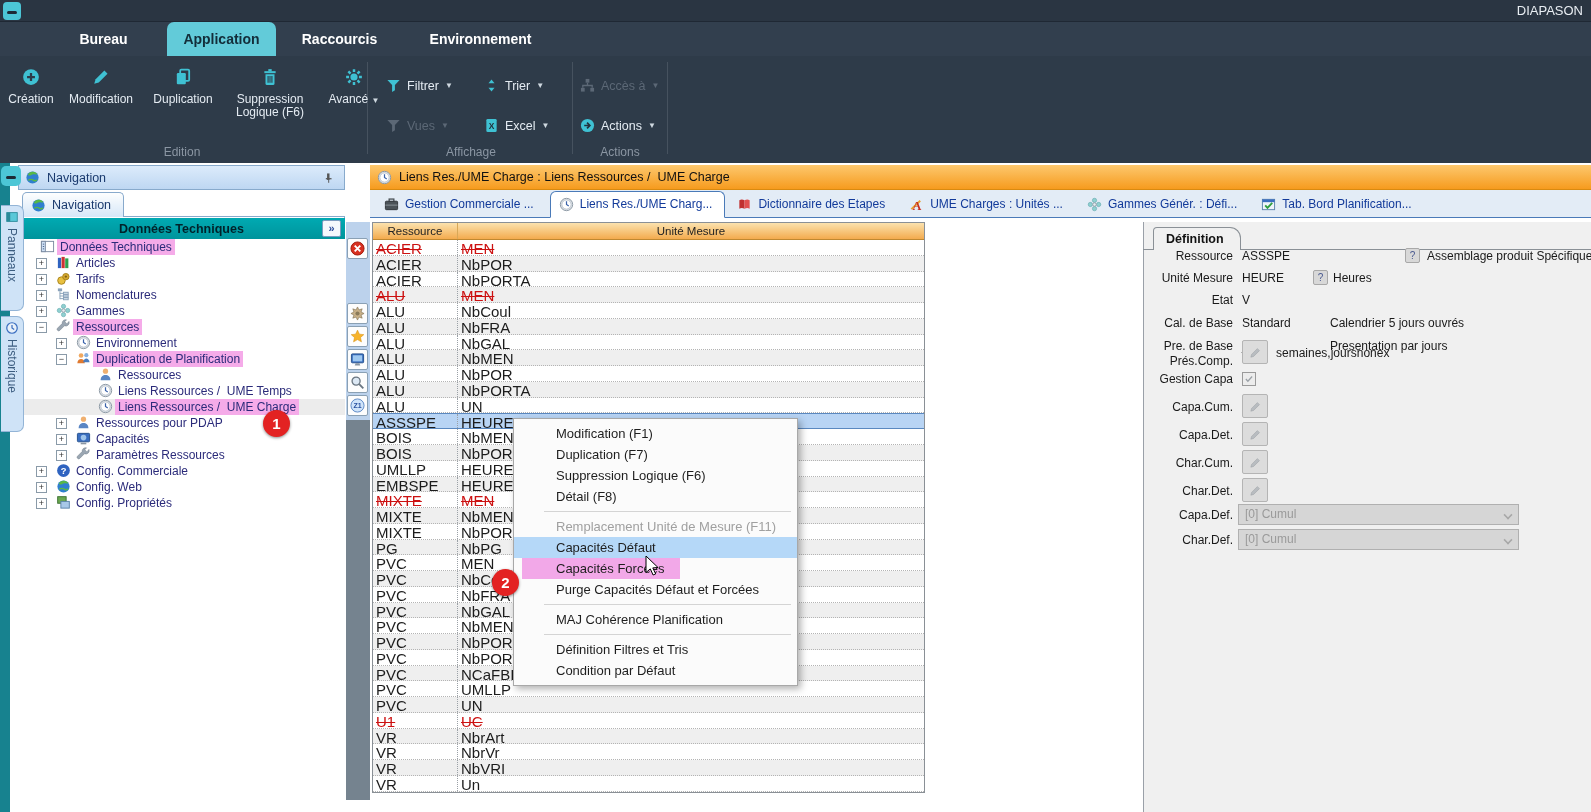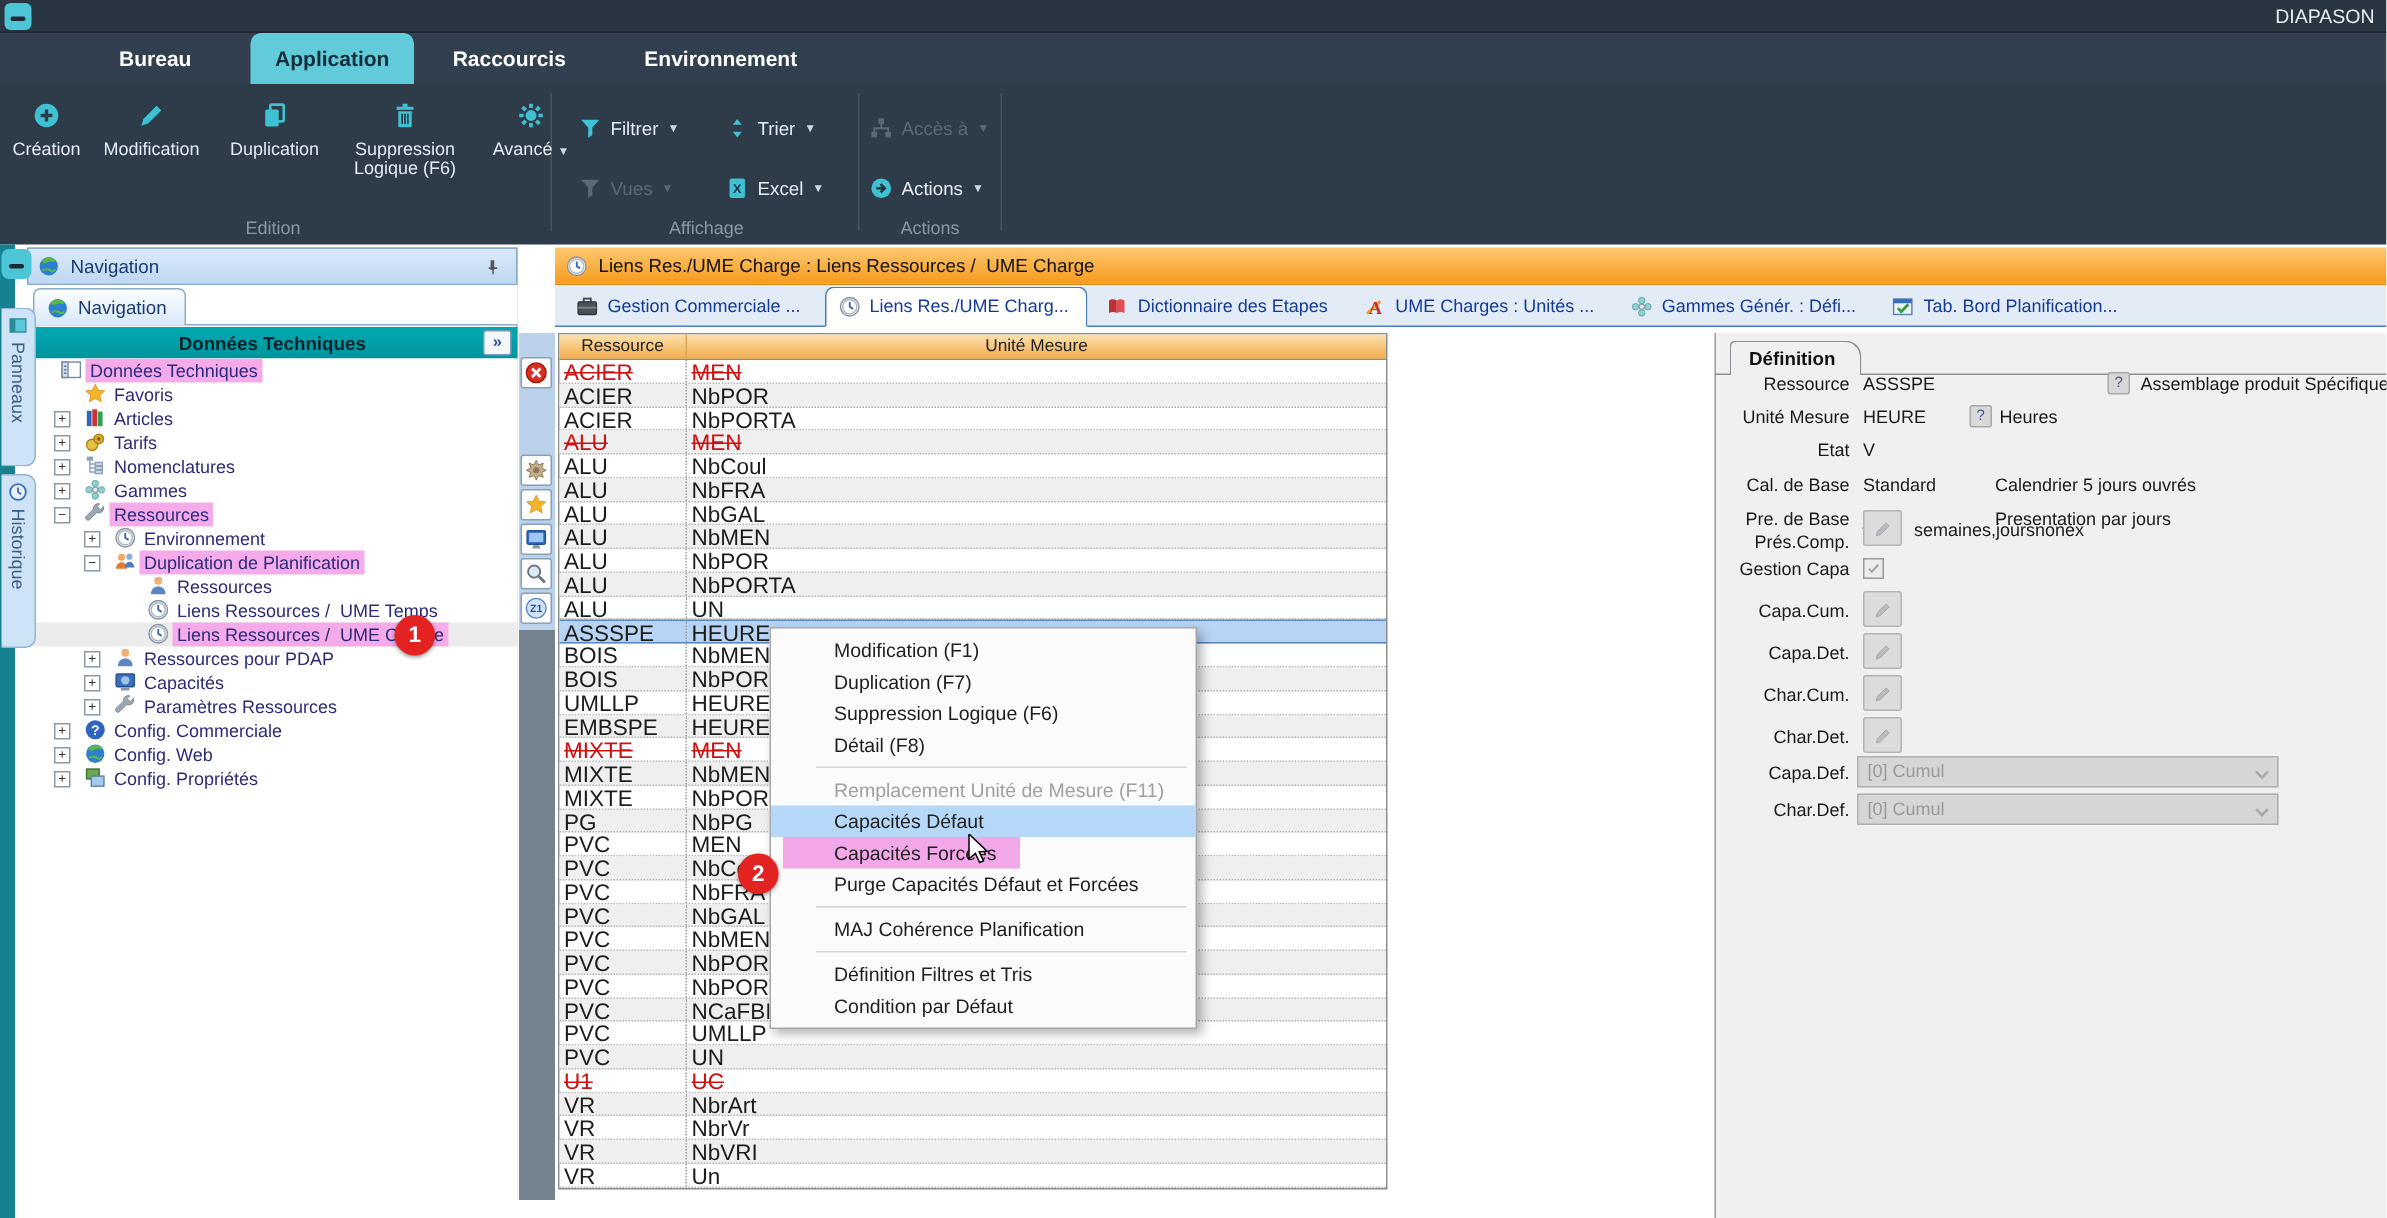--- a/index.html
+++ b/index.html
@@ -295,23 +295,20 @@
   <div class="tealbar">
     <span>Données Techniques</span>
     <span class="chevbtn">»</span>
   </div>
   <div class="tree" id="navTree">
       <div class="trow"><span class="ticon" style="left: 22px;"><svg width="15" height="15" viewBox="0 0 16 16">
             <rect x="1.5" y="2.5" width="13" height="11" fill="#fff" stroke="#7a8aa0"></rect>
             <rect x="1.5" y="2.5" width="4.2" height="11" fill="#cfe0f4" stroke="#7a8aa0"></rect>
             <path d="M3 5.5h1.4M3 8h1.4M3 10.5h1.4" stroke="#46628c"></path>
           </svg></span><span class="tlabel pink" style="left: 39px;">Données Techniques</span></div>
-      <div class="trow"><span class="ticon" style="left: 38px;"><svg width="15" height="15" viewBox="0 0 16 16">
-            <path d="M8 1.2l2 4.3 4.7.5-3.5 3.1 1 4.6L8 11.3l-4.2 2.4 1-4.6L1.3 6l4.7-.5z" fill="#f7b32a" stroke="#d89010" stroke-width=".6"></path>
-          </svg></span><span class="tlabel" style="left: 55px;">Favoris</span></div>
       <div class="trow"><span class="texp" style="left: 18px;">+</span><span class="ticon" style="left: 38px;"><svg width="15" height="15" viewBox="0 0 16 16">
             <rect x="2" y="3" width="3.4" height="11" fill="#2f63c0"></rect>
             <rect x="5.9" y="2" width="3.4" height="12" fill="#cc3333"></rect>
             <rect x="9.8" y="3.6" width="3.4" height="10.4" fill="#2fa14e"></rect>
           </svg></span><span class="tlabel" style="left: 55px;">Articles</span></div>
       <div class="trow"><span class="texp" style="left: 18px;">+</span><span class="ticon" style="left: 38px;"><svg width="15" height="15" viewBox="0 0 16 16">
             <circle cx="5.8" cy="10.2" r="4" fill="#e8c040" stroke="#a8821a"></circle>
             <circle cx="10.5" cy="6" r="3.4" fill="#d4a830" stroke="#a8821a"></circle>
             <path d="M9.3 6h2.4M10.5 4.8v2.4" stroke="#7a5a10"></path>
           </svg></span><span class="tlabel" style="left: 55px;">Tarifs</span></div>

